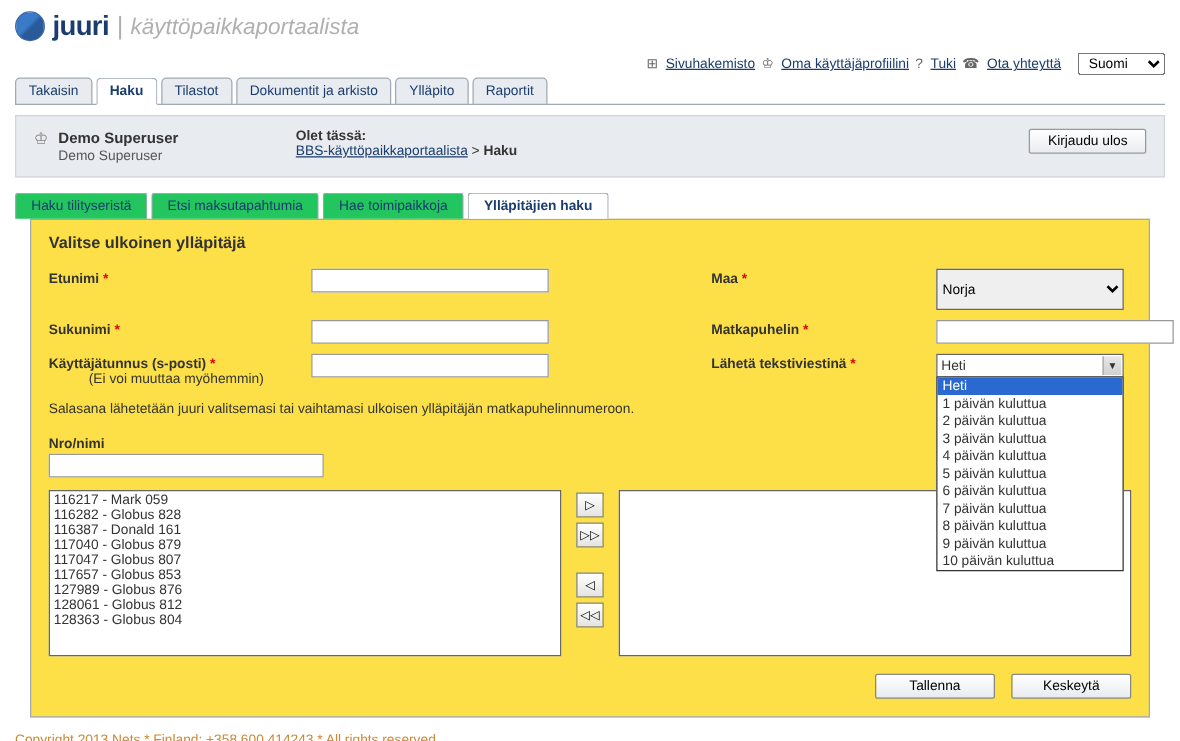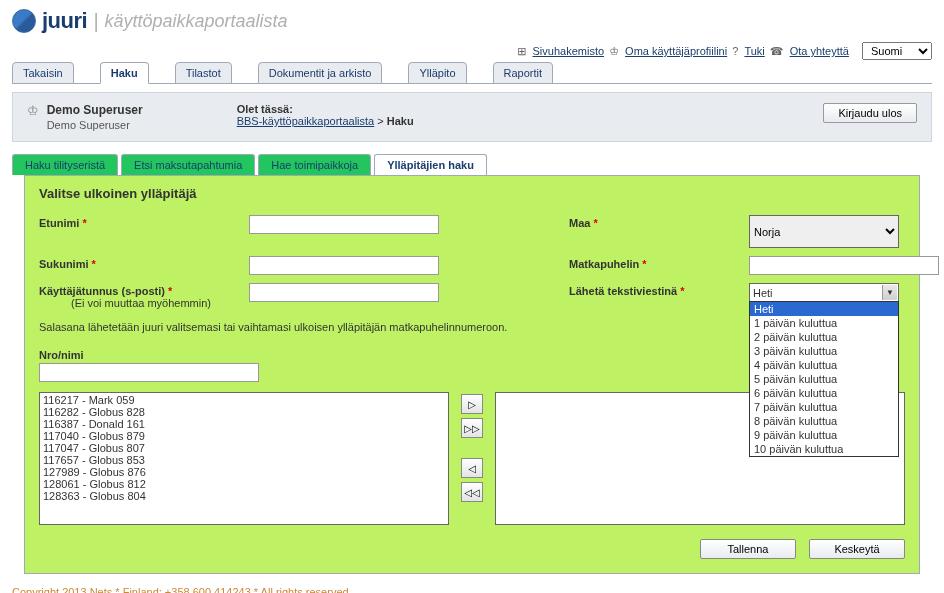--- a/index.html
+++ b/index.html
@@ -12,21 +12,21 @@
     .brand-sep { color: #b0b0b0; font-size: 20px; font-style: italic; margin: 0 6px; }
     .brand-sub { color: #b0b0b0; font-size: 18px; font-style: italic; }
     
     
     .utility-bar { text-align: right; padding: 4px 12px 2px; font-size: 11px; }
     .utility-bar a { color: #1a3d6d; text-decoration: underline; margin: 0 2px; }
     .util-icon { color: #666; margin-right: 1px; }
     .lang-select { margin-left: 8px; font-size: 11px; padding: 1px 4px; width: 70px; }
     
     
-    .main-tabs { display: flex; padding: 0 12px; position: relative; gap: 23px; }
+    .main-tabs { display: flex; padding: 0 12px; position: relative; }
     .main-tabs::after { content: ''; position: absolute; bottom: 0; left: 12px; right: 12px; height: 1px; background: #a0a9b4; z-index: 0; }
     .main-tab { border: 1px solid #a0a9b4; border-radius: 4px 4px 0 0; padding: 4px 10px; margin-right: 3px; background: #e8ebef; color: #1a3d6d; cursor: pointer; font-size: 11px; position: relative; z-index: 1; }
     .main-tab.active { background: #fff; border-bottom: 1px solid #fff; font-weight: bold; z-index: 2; }
     
     
     .user-panel { margin: 8px 12px 0; background: #e8ebef; border: 1px solid #d0d5db; padding: 10px 14px; display: flex; align-items: flex-start; }
     .user-icon { color: #888; margin-right: 8px; font-size: 13px; }
     .user-info { min-width: 170px; }
     .user-name { font-weight: bold; font-size: 12px; color: #333; }
     .user-sub { font-size: 11px; color: #555; margin-top: 2px; }
@@ -36,21 +36,21 @@
     .bc-cur { font-weight: bold; }
     .logout-btn { background: linear-gradient(#fff,#e8ebef); border: 1px solid #999; padding: 3px 14px; font-size: 11px; cursor: pointer; border-radius: 2px; }
     
     
     .sub-tabs-wrap { margin: 12px 12px 0; position: relative; }
     .sub-tabs { display: flex; }
     .sub-tab { border: 1px solid #a0a9b4; border-bottom: none; border-radius: 3px 3px 0 0; padding: 4px 12px; margin-right: 3px; background: #22c55e; color: #1a3d6d; cursor: pointer; font-size: 11px; }
     .sub-tab.active { background: #fff; font-weight: bold; }
     
     
-    .content { margin: 0 12px; border: 1px solid #a0a9b4; padding: 10px 14px 14px; background: #bef264; }
+    .content { margin: 0 12px; border: 1px solid #a0a9b4; padding: 10px 14px 14px; background: #fde047; }
     .page-title { font-size: 13px; font-weight: bold; margin-bottom: 14px; }
     
     .form-grid { display: grid; grid-template-columns: 210px 200px 120px 180px 1fr; row-gap: 8px; align-items: start; }
     .form-label { font-weight: bold; font-size: 11px; padding-top: 2px; }
     .req { color: #d00; }
     .text-input { width: 190px; border: 1px solid #999; padding: 2px 3px; font-size: 11px; height: 19px; }
     .note { font-weight: normal; font-size: 11px; color: #333; margin-left: 32px; }
     .sel { width: 150px; border: 1px solid #666; font-size: 11px; height: 33px; }
     .sel-open-wrap { position: relative; display: inline-block; }
     .sel-open-display { width: 150px; border: 1px solid #666; font-size: 11px; height: 19px; padding: 1px 3px; background: #fff; display: flex; justify-content: space-between; align-items: center; cursor: pointer; }

